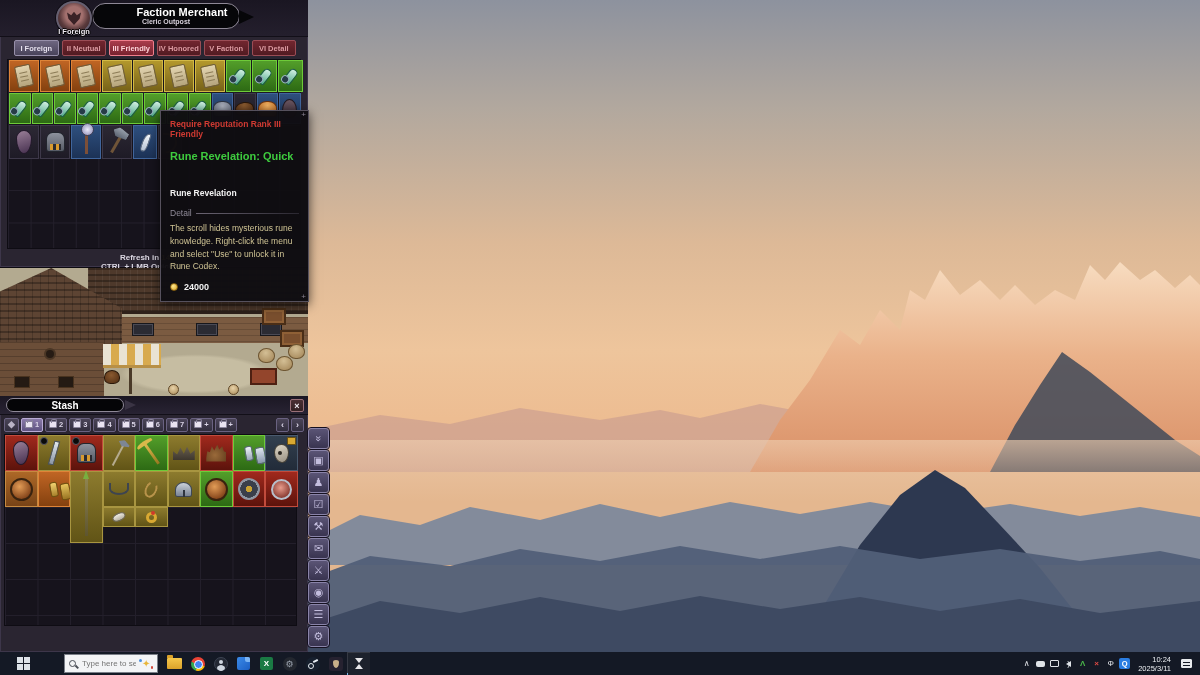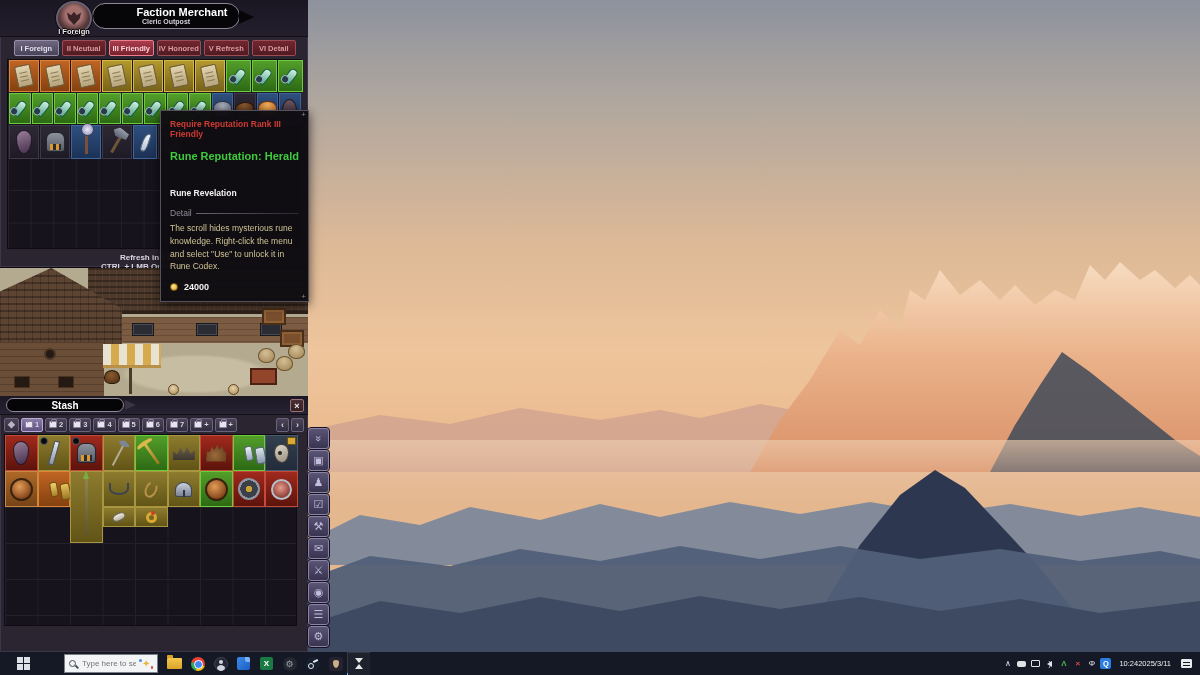--- a/index.html
+++ b/index.html
@@ -198,21 +198,21 @@
   .ic-game::after{content:"";border-left:4px solid transparent;border-right:4px solid transparent;border-bottom:5px solid #e8e8ea;margin-top:1px;}
   #tray{margin-left:auto;display:flex;align-items:center;gap:1px;padding-right:4px;}
   .tray-ic{width:13px;height:16px;display:flex;align-items:center;justify-content:center;color:#e4e7eb;font-size:8px;cursor:pointer;position:relative;}
   .t-controller{width:9px;height:6px;border-radius:2px;background:#dfe3e8;}
   .t-display{width:9px;height:7px;border:1.2px solid #dfe3e8;border-radius:1px;}
   .t-volume{width:0;height:0;border-top:3px solid transparent;border-bottom:3px solid transparent;border-right:5px solid #dfe3e8;position:relative;}
   .t-volume::after{content:")";position:absolute;left:1px;top:-5px;color:#dfe3e8;font-size:8px;}
   .c-green{color:#4ab54a;font-weight:bold;}
   .c-red{color:#e04a44;font-weight:bold;}
   .t-qq{width:11px;height:11px;border-radius:2px;background:#2a7de1;color:#fff;font-size:7.5px;font-weight:bold;display:flex;align-items:center;justify-content:center;}
-  #clock{display:flex;flex-direction:row;justify-content:center;color:#eceff2;font-size:7.5px;line-height:9px;padding:0 6px;cursor:pointer;}
+  #clock{display:flex;flex-direction:column;align-items:flex-end;justify-content:center;color:#eceff2;font-size:7.5px;line-height:9px;padding:0 6px;cursor:pointer;}
   #action-center{width:16px;height:16px;display:flex;align-items:center;justify-content:center;cursor:pointer;margin-right:2px;}
   .ac-icon{width:11px;height:9px;border:1.2px solid #e8eaed;border-radius:1px;position:relative;background:#e8eaed;}
   .ac-icon::after{content:"";position:absolute;left:1px;top:1.5px;right:1px;height:1.5px;background:#141925;box-shadow:0 3px 0 #141925;}
 </style>
 </head>
 <body>
 
 <div id="screen">
 
   <svg id="mountains" viewBox="0 0 1200 675" preserveAspectRatio="none">
@@ -246,21 +246,21 @@
       <div id="m-badge-label">I Foreign</div>
       <div id="m-banner">
         <div id="m-title">Faction Merchant</div>
         <div id="m-subtitle">Cleric Outpost</div>
       </div>
       <div id="m-tabs">
           <div class="mtab tab-neutral">I Foreign</div>
           <div class="mtab tab-red">II Neutual</div>
           <div class="mtab tab-selected">III Friendly</div>
           <div class="mtab tab-red">IV Honored</div>
-          <div class="mtab tab-red">V Refresh</div>
+          <div class="mtab tab-red">V Faction</div>
           <div class="mtab tab-red">VI Detail</div>
         </div>
       <div id="m-grid">
           <div class="mrow" style="top: 0px;">
             <div class="cell bg-orange" style="width: 30px; height: 32px;">
               <div class="shape sh-scroll"></div>
             </div>
             <div class="cell bg-orange" style="width: 30px; height: 32px;">
               <div class="shape sh-scroll"></div>
             </div>
@@ -535,21 +535,21 @@
       <div class="side-btn">
         <span>☰</span>
       </div>
       <div class="side-btn">
         <span>⚙</span>
       </div>
     </div>
 
   <div id="tooltip">
     <div class="tt-req">Require Reputation Rank III Friendly</div>
-    <div class="tt-title">Rune Reputation: Herald</div>
+    <div class="tt-title">Rune Revelation: Quick</div>
     <div class="tt-name">Rune Revelation</div>
     <div class="tt-detail">
       <span>Detail</span>
       <span class="tt-line"></span>
     </div>
     <div class="tt-desc">The scroll hides mysterious rune knowledge. Right-click the menu and select "Use" to unlock it in Rune Codex.</div>
     <div class="tt-price">
       <span class="coin"></span>
       <span>24000</span>
     </div>

